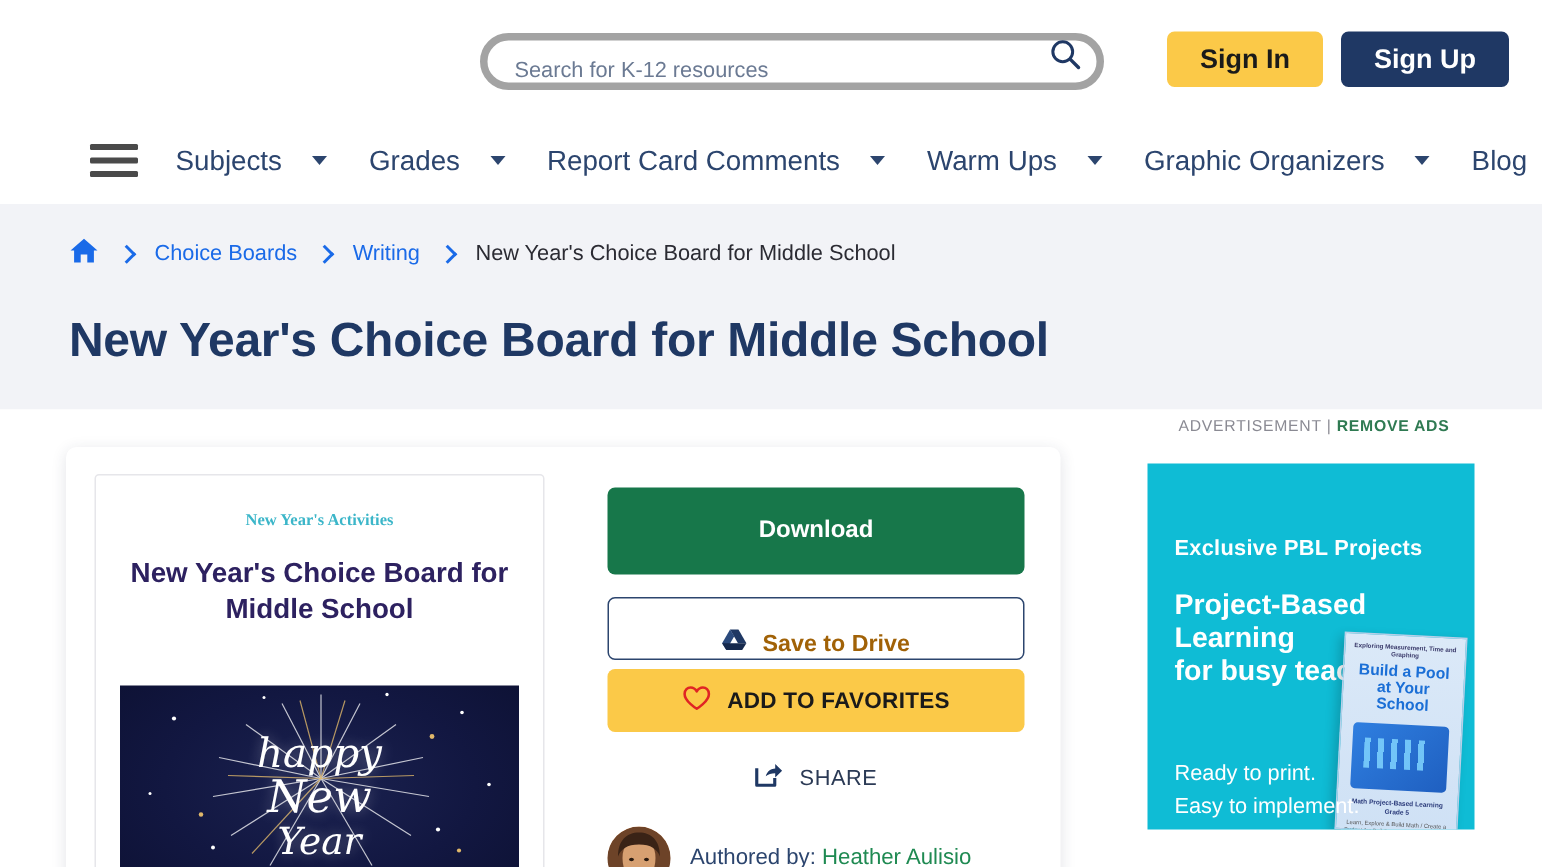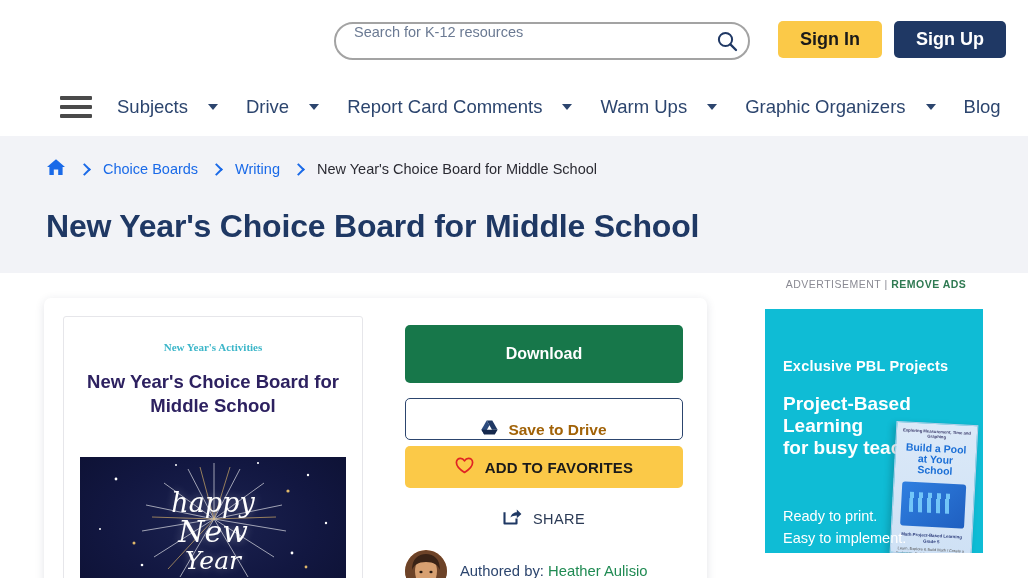--- a/index.html
+++ b/index.html
@@ -24,26 +24,26 @@
   }
   .apple-icon { width: 30px; height: 36px; position: relative; display:block; }
   .logo-text {
     font-size: 30px; letter-spacing: -0.5px; color: #1f3864;
     font-family: "Liberation Sans", sans-serif;
   }
   .logo-text .lt-light { font-weight: 400; }
   .logo-text .lt-bold  { font-weight: 700; }
 
   .search-wrap {
-    position: absolute; left: 334px; top: 22px;
+    position: absolute; left: 320px; top: 22px;
     width: 416px; height: 38px;
-    border: 2px solid #a3a3a3;
+    border: 5px solid #a3a3a3;
     border-radius: 19px;
     background: #fff;
-    display: flex; align-items: flex-start;
+    display: flex; align-items: flex-end;
   }
   .search-input {
     flex: 1; border: none; outline: none; background: transparent;
     font-size: 14.5px; color: #4a5a77;
     padding: 0 14px 0 18px;
     font-family: "Liberation Sans", sans-serif;
   }
   .search-input::placeholder { color: #6b7a93; opacity: 1; }
   .search-btn {
     width: 42px; height: 36px; border: none; background: transparent;
@@ -288,21 +288,21 @@
     <span></span>
       <span></span>
       <span></span>
   </div>
   <div class="nav-items">
     <div class="nav-item">
       <span>Subjects</span>
       <i class="caret"></i>
     </div>
     <div class="nav-item">
-      <span>Drive</span>
+      <span>Grades</span>
       <i class="caret"></i>
     </div>
     <div class="nav-item">
       <span>Report Card Comments</span>
       <i class="caret"></i>
     </div>
     <div class="nav-item">
       <span>Warm Ups</span>
       <i class="caret"></i>
     </div>

